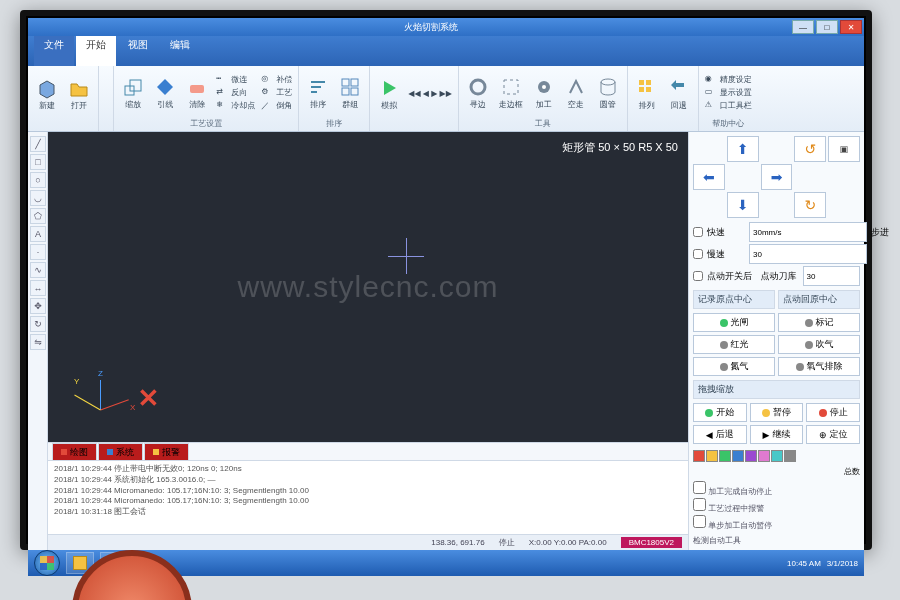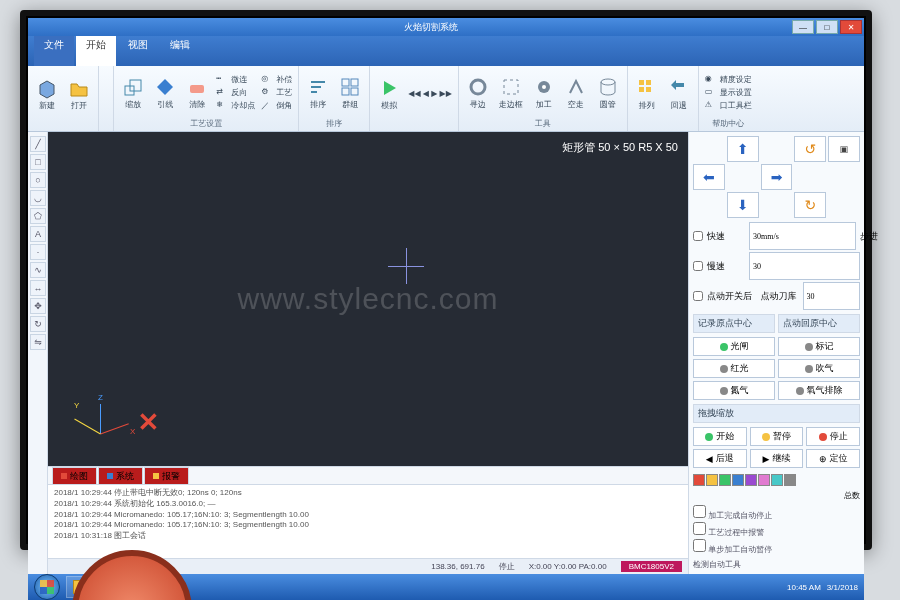--- a/index.html
+++ b/index.html
@@ -70,21 +70,21 @@
   .rpanel { width: 176px; background: #f7fafd; border-left: 1px solid #cfd9e6; display: flex; flex-direction: column; padding: 4px; gap: 4px; font-size: 9px; }
   .jog { display: grid; grid-template-columns: repeat(5, 1fr); grid-template-rows: repeat(3, 26px); gap: 2px; }
   .jbtn { background: #fff; border: 1px solid #b8c8db; display: flex; align-items: center; justify-content: center; cursor: pointer; font-size: 14px; color: #2a63c0; }
   .jbtn.orange { color: #e08a1a; }
   .jbtn.empty { background: transparent; border: none; cursor: default; }
   .jbtn.home { font-size: 9px; color: #444; }
   .speed-rows { display: flex; flex-direction: column; gap: 2px; }
   .srow { display: flex; align-items: center; gap: 4px; }
   .srow input[type=checkbox] { width: 10px; height: 10px; }
   .srow .slabel { flex: 0 0 38px; }
-  .srow input[type=text] { flex: 1; height: 28px; border: 1px solid #b8c8db; font-size: 8px; padding: 0 3px; font-family: Liberation Serif, serif; }
+  .srow input[type=text] { flex: 1; height: 20px; border: 1px solid #b8c8db; font-size: 8px; padding: 0 3px; }
   .section-header { background: #e2ecf8; border: 1px solid #cfd9e6; padding: 2px 4px; font-size: 9px; color: #345; }
   .btn-row { display: grid; grid-template-columns: 1fr 1fr; gap: 3px; }
   .pbtn { background: #fff; border: 1px solid #b8c8db; padding: 2px 1px; display: flex; align-items: center; justify-content: center; gap: 3px; cursor: pointer; font-size: 9px; }
   .pbtn .bdot { width: 8px; height: 8px; border-radius: 50%; }
   .pbtn.green .bdot { background: #3ac468; }
   .pbtn.red   .bdot { background: #e24a3a; }
   .pbtn.yel   .bdot { background: #f5c242; }
   .pbtn.gray  .bdot { background: #888; }
   .layer-strip { display: flex; gap: 1px; margin-top: 2px; }
   .layer-sw { width: 12px; height: 12px; border: 1px solid #888; cursor: pointer; }

